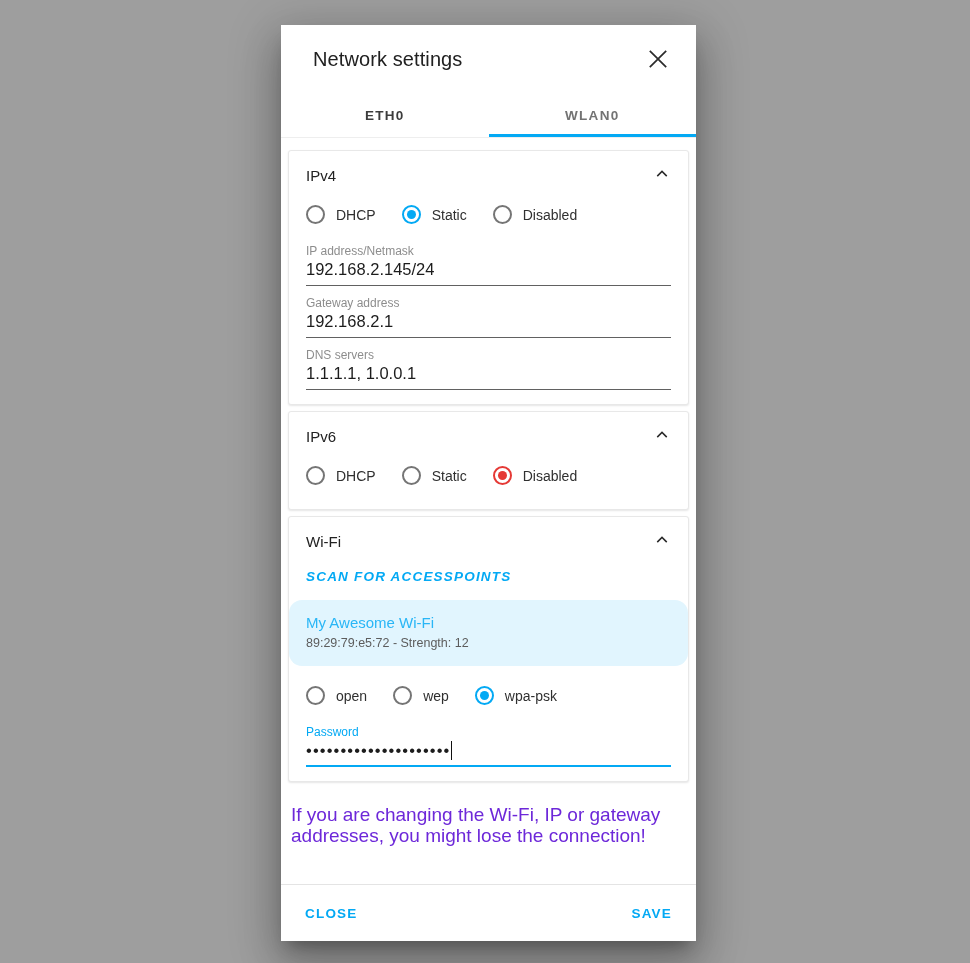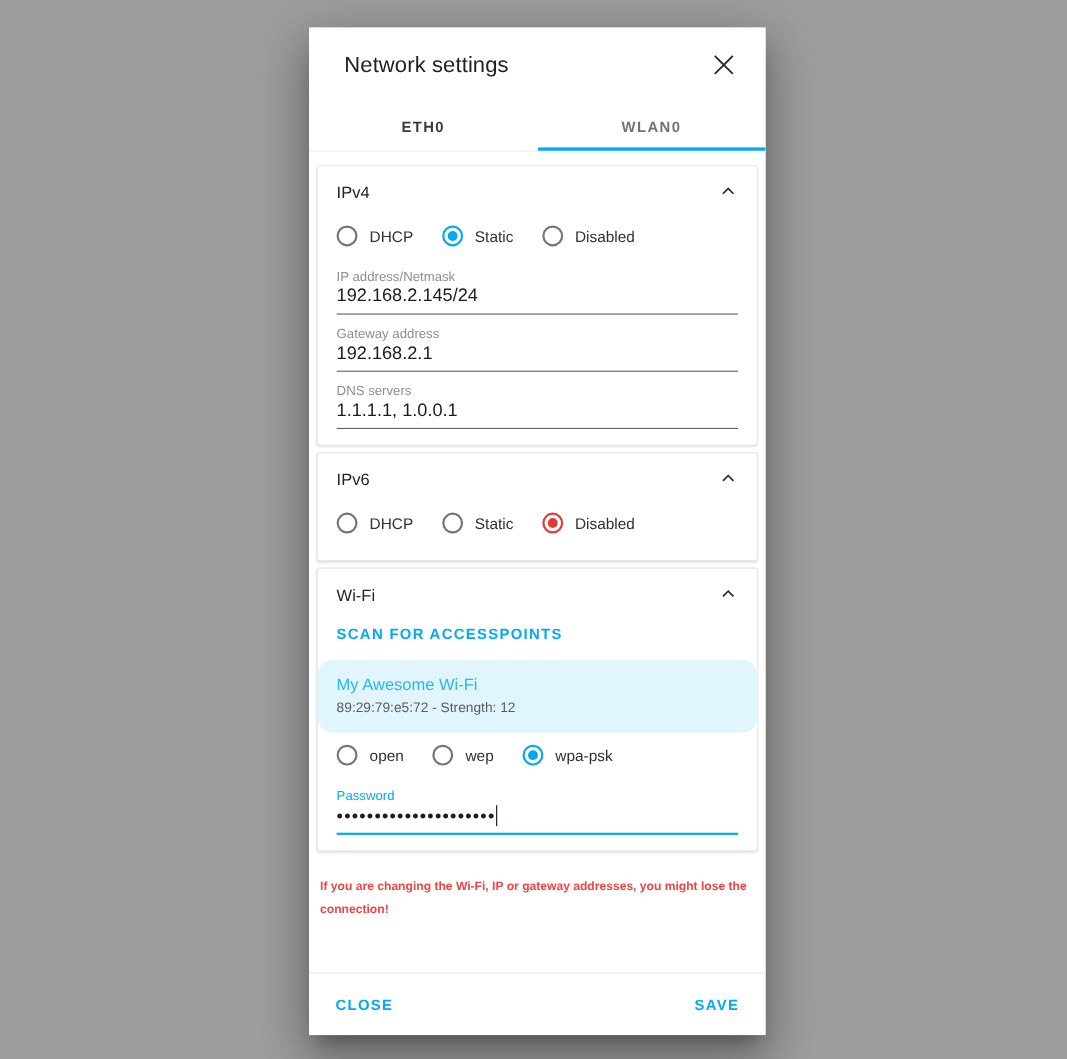--- a/index.html
+++ b/index.html
@@ -220,46 +220,46 @@
     display: inline-block;
     padding: 4px 0 16px 0;
     font-size: 13.5px;
     font-weight: bold;
     letter-spacing: 1.2px;
     color: #03a9f4;
     background: transparent;
     border: none;
     cursor: pointer;
     font-family: inherit;
+    font-style: italic;
   }
   .ap-row {
     background: #e1f5fe;
     padding: 14px 17px 16px 17px;
     cursor: pointer;
     margin: 0 -17px;
     border-radius: 13px;
   }
   .ap-name {
     font-size: 15px;
     color: #29b6f6;
     margin-bottom: 5px;
   }
   .ap-meta {
     font-size: 12.5px;
     color: #5c5c5c;
   }
-  .wifi-sub { padding-top: 5px; }
+  .wifi-sub { padding-top: 14px; }
 
   
   .warning {
     padding: 16px 10px 16px 10px;
-    font-size: 11px;
+    font-size: 19px;
     line-height: 21px;
-    color: #ef4444;
-    font-weight: bold;
+    color: #6d28d9;
   }
 
   
   .footer {
     flex: 0 0 57px;
     height: 57px;
     display: flex;
     align-items: center;
     justify-content: space-between;
     padding: 0 18px;

